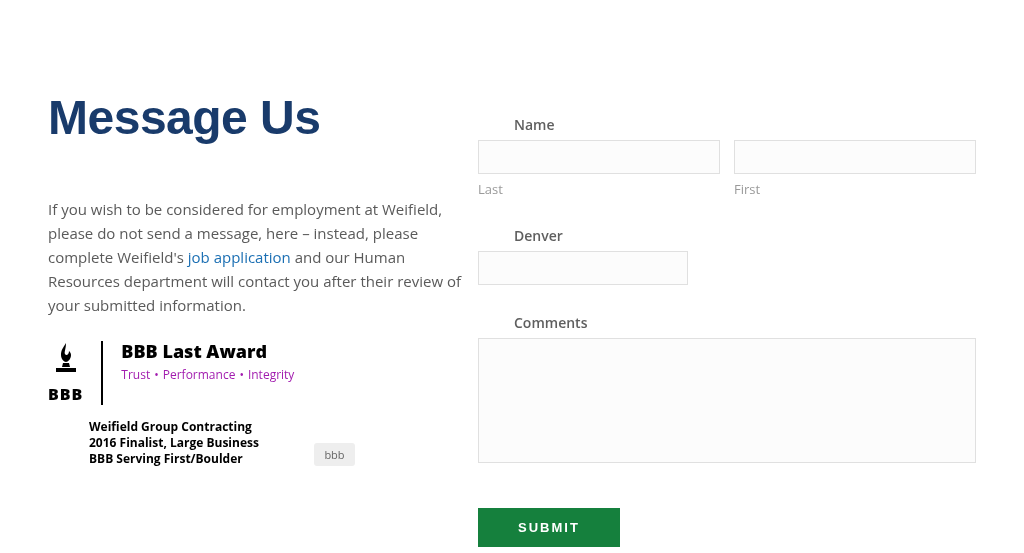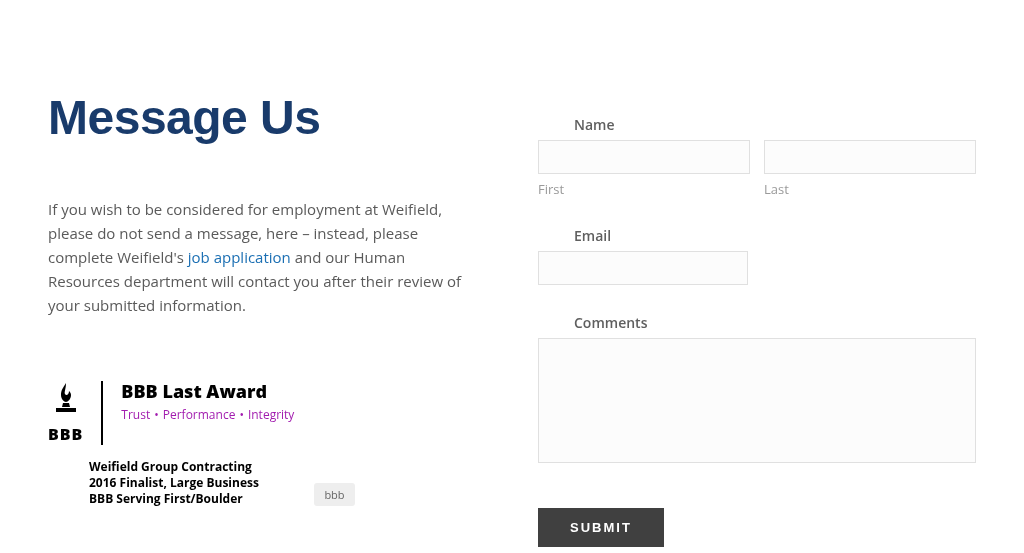--- a/index.html
+++ b/index.html
@@ -7,21 +7,20 @@
       width: 1024px;
       height: 553px;
       background: #fff;
       font-family: -apple-system, BlinkMacSystemFont, "Segoe UI", "Open Sans", Arial, sans-serif;
       color: #5a5a5a;
       overflow: hidden;
     }
     .container {
       display: flex;
       padding: 0 48px;
-      gap: 60px;
     }
     .left-col {
       flex: 0 0 430px;
       padding-top: 90px;
     }
     .right-col {
       flex: 1;
       padding-top: 115px;
     }
     h1 {
@@ -30,21 +29,21 @@
       font-weight: 800;
       font-size: 48px;
       color: #193b6b;
       letter-spacing: -0.5px;
       margin-bottom: 52px;
     }
     .intro {
       font-size: 15px;
       line-height: 1.6;
       color: #5a5a5a;
-      margin-bottom: 64px;
+      margin-bottom: 24px;
     }
     .intro a {
       color: #1b6fb3;
       text-decoration: none;
     }
     .badge-wrap {
       display: flex;
       align-items: flex-end;
       gap: 20px;
     }
@@ -139,26 +138,26 @@
       height: 125px;
       padding: 8px;
       border: 1px solid #e0e0e0;
       background: #fcfcfc;
       font-size: 14px;
       resize: none;
     }
     .comments-row { margin-bottom: 40px; }
     .submit-btn {
       display: inline-block;
-      background: #404040;
+      background: #15803d;
       color: #fff;
       font-size: 13px;
       font-weight: 700;
       letter-spacing: 2px;
-      padding: 12px 32px;
+      padding: 12px 40px;
       border: none;
       cursor: pointer;
       text-transform: uppercase;
     }
   </style>
 </head>
 <body>
 
 <div class="container">
   <div class="left-col">
@@ -195,30 +194,30 @@
       </div>
       <div class="caption-chip">bbb</div>
     </div>
   </div>
 
   <div class="right-col">
     <label class="form-label">Name</label>
     <div class="name-row">
       <div class="field">
         <input type="text" style="">
-        <div class="subtext">First</div>
+        <div class="subtext">Last</div>
       </div>
       <div class="field">
         <input type="text" style="">
-        <div class="subtext">Last</div>
+        <div class="subtext">First</div>
       </div>
     </div>
 
     <div class="email-row">
-      <label class="form-label">Email</label>
+      <label class="form-label">Denver</label>
       <input type="text" style="">
     </div>
 
     <div class="comments-row">
       <label class="form-label">Comments</label>
       <textarea style=""></textarea>
     </div>
 
     <button class="submit-btn">SUBMIT</button>
   </div>

